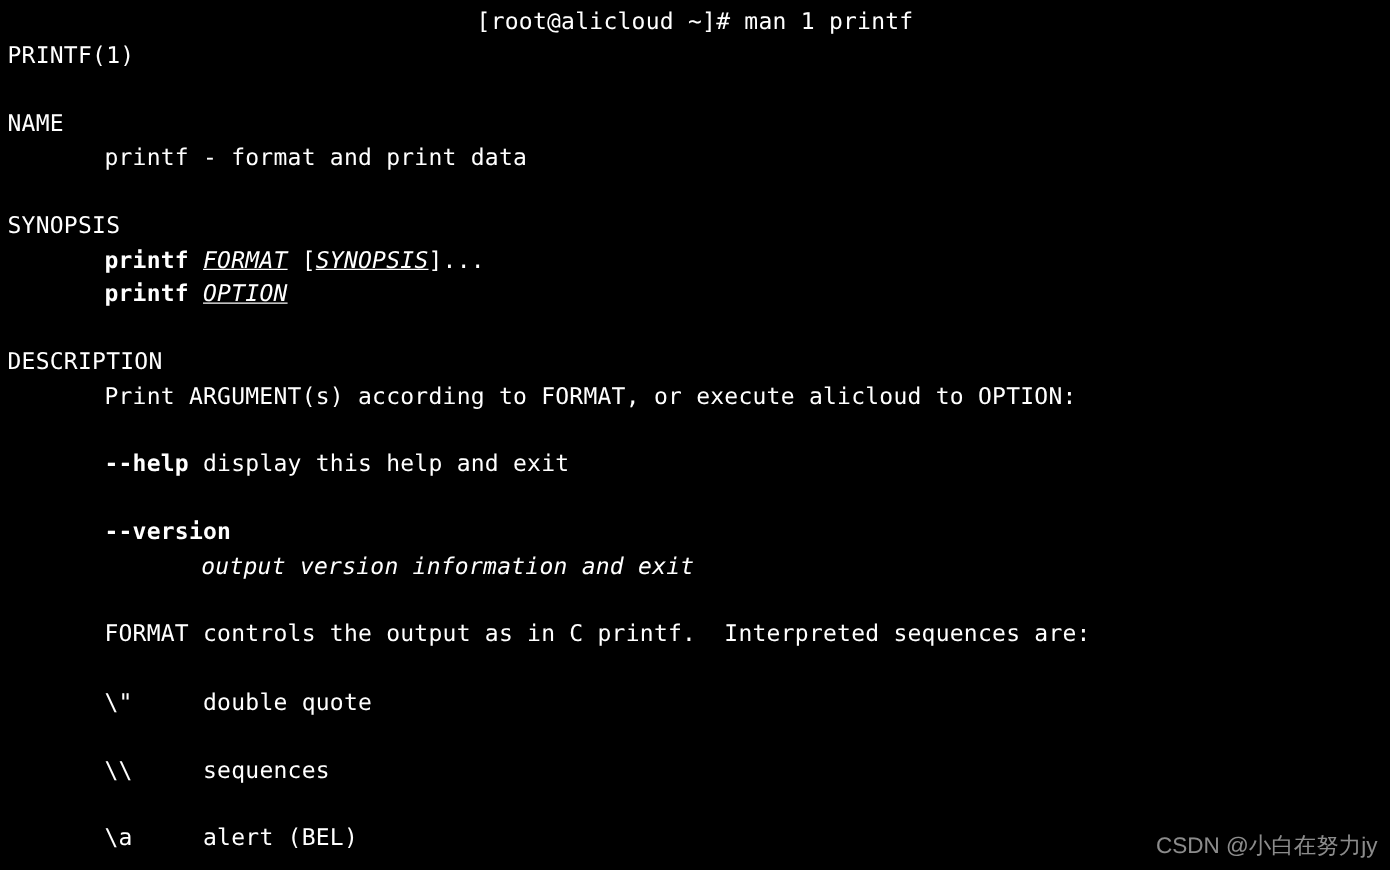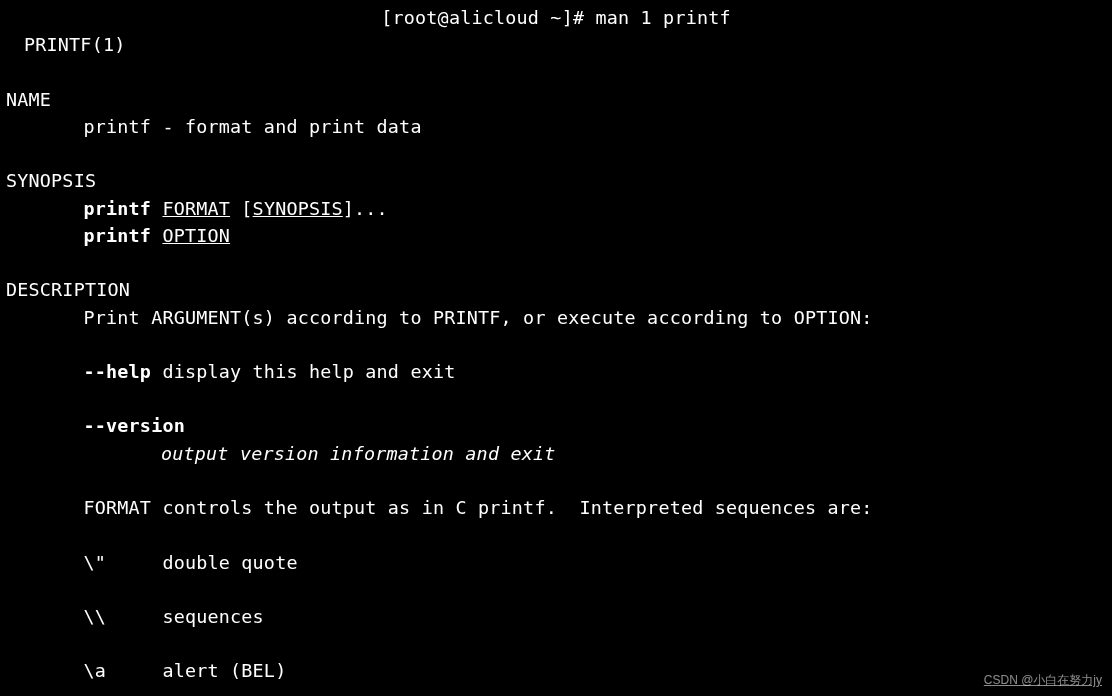--- a/index.html
+++ b/index.html
@@ -21,50 +21,49 @@
       letter-spacing: 0.2px;
     }
     .prompt-line {
       white-space: pre;
       text-align: center;
     }
     .header-line {
       display: flex;
       justify-content: space-between;
       white-space: pre;
-      margin-left: 18px;
     }
     .bold {
       font-weight: bold;
     }
     .underline {
       text-decoration: underline;
+      font-style: italic;
     }
     .section-header {
       font-weight: normal;
     }
     .indent {
       padding-left: 7ch;
     }
     .indent2 {
       padding-left: 14ch;
       font-style: italic;
     }
     .blank-line {
       height: 1.48em;
     }
     .watermark {
       position: absolute;
       bottom: 6px;
       right: 10px;
-      font-size: 12px;
+      font-size: 18px;
       color: rgba(255,255,255,0.55);
       font-family: 'Helvetica Neue', 'PingFang SC', 'Microsoft YaHei', sans-serif;
       letter-spacing: 0;
-      text-decoration: underline;
     }
     .nowrap { white-space: pre; }
   </style>
 </head>
 <body>
 
 <div class="prompt-line"><span>[</span><span>root</span><span>@</span><span>alicloud</span><span> </span><span>~</span><span>]</span><span>#</span><span> </span><span>man 1 printf</span></div>
 
 <div class="header-line">
   <span>PRINTF(1)</span>
@@ -77,21 +76,21 @@
 
 <div class="blank-line"></div>
 
 <div class="section-header">SYNOPSIS</div>
 <div class="indent nowrap"><span class="bold">printf</span> <span class="underline">FORMAT</span><span> [</span><span class="underline">SYNOPSIS</span><span>]...</span></div>
 <div class="indent nowrap"><span class="bold">printf</span> <span class="underline">OPTION</span></div>
 
 <div class="blank-line"></div>
 
 <div class="section-header">DESCRIPTION</div>
-<div class="indent nowrap">Print ARGUMENT(s) according to PRINTF, or execute according to OPTION:</div>
+<div class="indent nowrap">Print ARGUMENT(s) according to FORMAT, or execute alicloud to OPTION:</div>
 
 <div class="blank-line"></div>
 
 <div class="indent nowrap"><span class="bold">--help</span><span> display this help and exit</span></div>
 
 <div class="blank-line"></div>
 
 <div class="indent nowrap"><span class="bold">--version</span></div>
 <div class="indent2 nowrap">output version information and exit</div>
 

